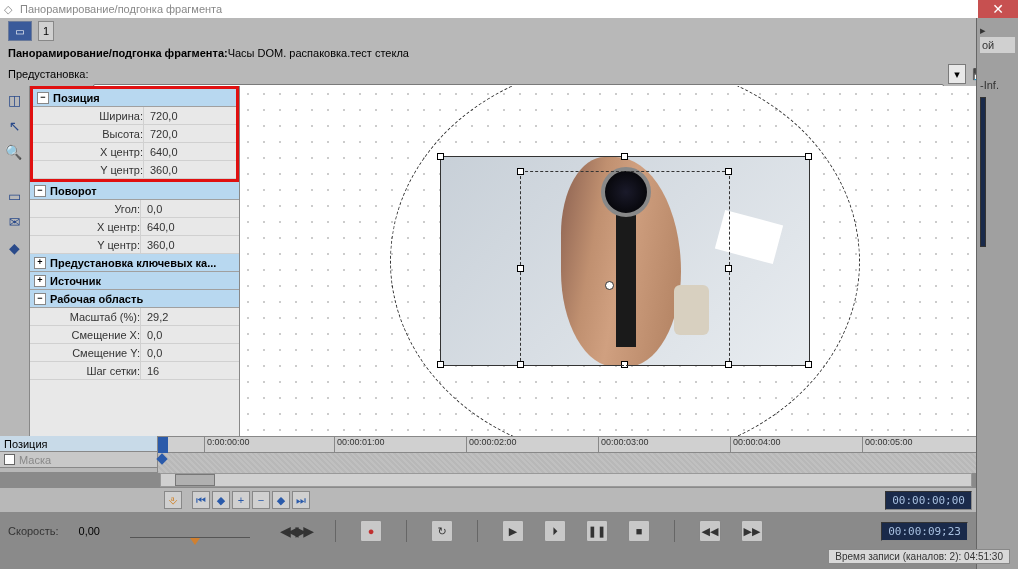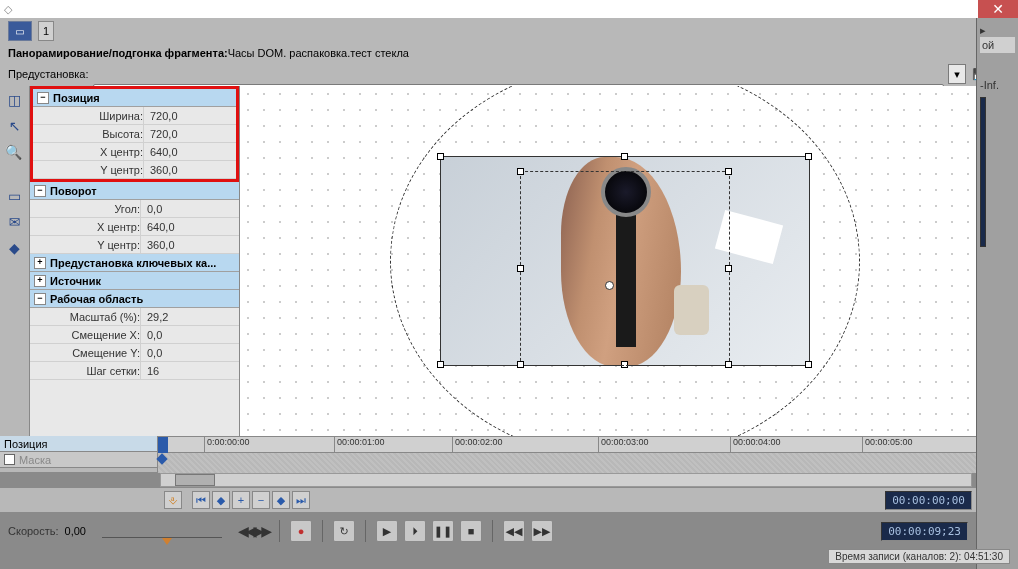--- a/index.html
+++ b/index.html
@@ -55,38 +55,39 @@
 .tl-ruler { height: 16px; background: #d0d0d0; border-bottom: 1px solid #888; display: flex; position: relative; }
 .tl-tick { position: absolute; top: 0; font-size: 9px; color: #333; padding-left: 2px; border-left: 1px solid #888; height: 16px; margin-left: 46px; }
 .tl-marker { position: absolute; left: 0; top: 0; width: 10px; height: 16px; background: #2a5aaa; }
 .tl-body { height: 20px; background: repeating-linear-gradient(45deg, #b8b8b8, #b8b8b8 2px, #c0c0c0 2px, #c0c0c0 4px); }
 .tl-kf { position: absolute; left: 0; top: 18px; width: 8px; height: 8px; background: #2a5aaa; transform: rotate(45deg); }
 .kf-toolbar { display: flex; height: 24px; background: #b8b8b8; align-items: center; padding: 0 4px; gap: 2px; }
 .kf-toolbar-space { width: 158px; }
 .kf-btn { width: 18px; height: 18px; border: 1px solid #888; background: #d0d0d0; display: flex; align-items: center; justify-content: center; color: #2a5aaa; font-size: 11px; }
 .kf-btn.orange { color: #d07000; }
 .kf-time { margin-left: auto; background: #1a2a4a; color: #a8c0e0; padding: 2px 6px; font-family: monospace; font-size: 11px; border: 1px inset #888; }
-.transport-row { display: flex; height: 30px; align-items: center; padding: 0 8px; gap: 6px; background: #8a8a8a; margin-top: 4px; }
+.transport-row { display: flex; height: 30px; align-items: center; padding: 0 8px; gap: 20px; background: #8a8a8a; margin-top: 4px; }
 .speed-lbl { color: #333; }
 .speed-ctrl { width: 120px; height: 14px; border-bottom: 1px solid #555; position: relative; margin: 0 10px; }
 .speed-tri { position: absolute; left: 50%; bottom: -8px; width: 0; height: 0; border-left: 5px solid transparent; border-right: 5px solid transparent; border-top: 7px solid #d08030; }
 .speed-arrows { color: #333; font-size: 14px; letter-spacing: -3px; }
 .tbar-sep { width: 1px; height: 22px; background: #666; margin: 0 4px; }
 .tbtn { width: 22px; height: 22px; border: 1px solid #888; background: #c8c8c8; border-radius: 2px; display: flex; align-items: center; justify-content: center; color: #333; }
 .tbtn.rec { color: #c03030; }
 .status-row { position: absolute; bottom: 0; right: 8px; display: flex; gap: 4px; align-items: flex-start; height: 20px; }
 .status-box { background: #d8d8d8; border: 1px solid #888; padding: 1px 6px; font-size: 10px; color: #333; }
 .sbar-track { height: 14px; background: #d0d0d0; border: 1px solid #999; position: relative; margin: 1px 4px; }
 .sbar-thumb { position: absolute; left: 14px; top: 0; width: 40px; height: 12px; background: #b0b0b0; border: 1px solid #777; }
 </style>
 </head>
 <body>
 
 <div class="titlebar">
   <span class="titlebar-icon">◇</span>
+  <span class="titlebar-text">Панорамирование/подгонка фрагмента</span>
   <div class="titlebar-close">✕</div>
 </div>
 
 <div class="toolbar-row">
   <div class="toolbar-btn">▭</div>
   <div class="toolbar-num">1</div>
 </div>
 
 <div class="header-row">
   <span class="header-bold">Панорамирование/подгонка фрагмента:</span>
@@ -222,21 +223,21 @@
       <div class="lane-lbl lane-mask">
           <span class="lane-chk"></span>
           <span>Маска</span>
         </div>
     </div>
     <div class="timeline">
       <div class="tl-ruler">
         <div class="tl-marker"></div>
         <div class="tl-tick" style="left:0">0:00:00:00</div>
         <div class="tl-tick" style="left:130px">00:00:01:00</div>
-        <div class="tl-tick" style="left:248px">00:00:02:00</div>
+        <div class="tl-tick" style="left:262px">00:00:02:00</div>
         <div class="tl-tick" style="left:394px">00:00:03:00</div>
         <div class="tl-tick" style="left:526px">00:00:04:00</div>
         <div class="tl-tick" style="left:658px">00:00:05:00</div>
         <div class="tl-tick" style="left:788px">00:00:06:00</div>
       </div>
       <div class="tl-body"></div>
       <div class="tl-kf"></div>
     </div>
   </div>
   <div class="sbar-track" style="margin-left:160px">

